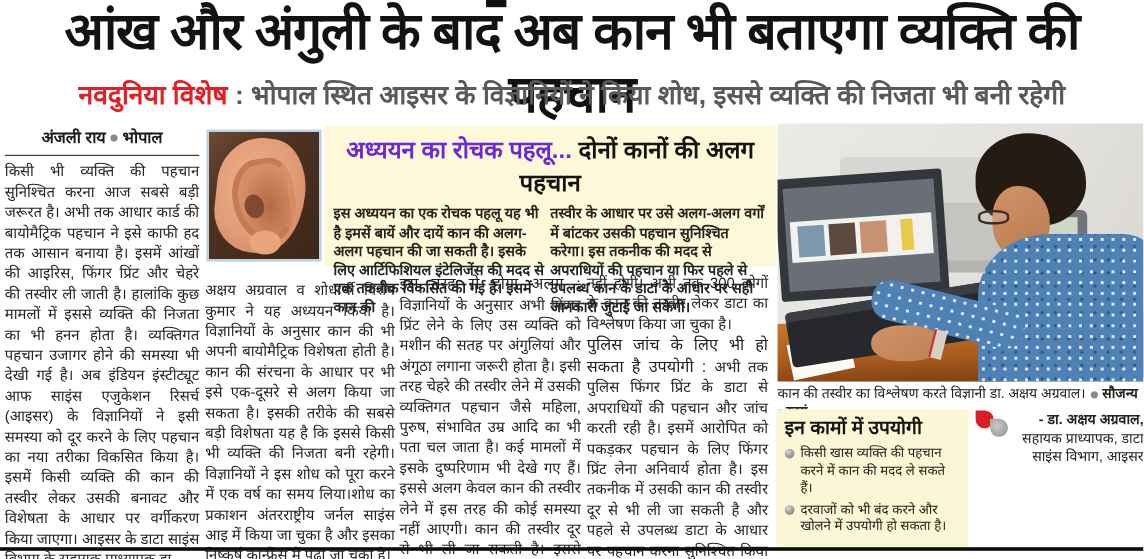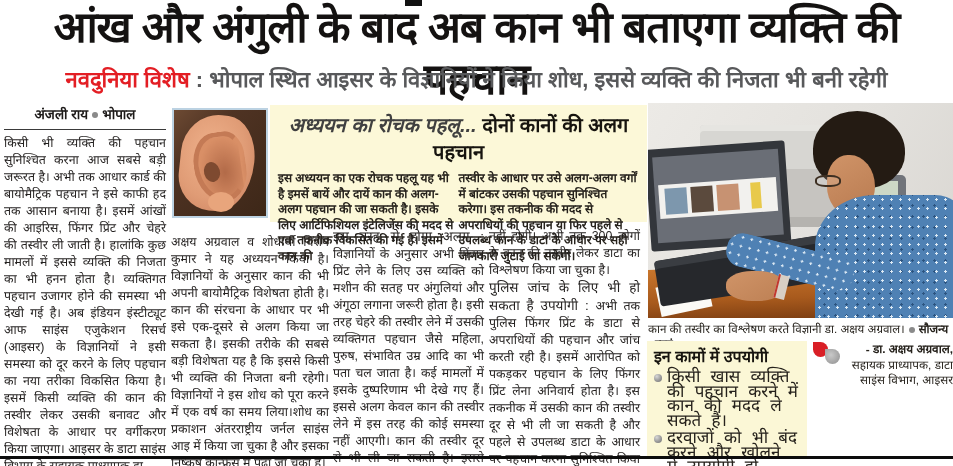--- a/index.html
+++ b/index.html
@@ -36,21 +36,21 @@
              background:radial-gradient(ellipse at 60% 60%,#b26a48 0%,#d98f66 70%);}
   .ear-canal{position:absolute;left:30px;top:52px;width:16px;height:20px;background:#7e4a30;
              border-radius:50%;transform:rotate(-15deg);}
   .ear-lobe{position:absolute;left:34px;top:82px;width:26px;height:20px;
             background:#e8a57c;border-radius:50%;}
 
   
   .hl-box{position:absolute;left:270px;top:105px;width:377px;height:117px;
           background:#fcf8d8;padding:4px 8px 0 8px;box-sizing:border-box;}
   .hl-title{text-align:center;font-size:20px;font-weight:bold;margin:2px 0 6px 0;color:#17140f;}
-  .hl-title .red{color:#404040;font-style:italic;}
+  .hl-title .red{color:#6d28d9;}
   .hl-cols{display:flex;font-weight:bold;}
   .hl-col{flex:1;font-size:12px;line-height:15.5px;text-align:left;color:#26221c;}
 
   
   .photo{position:absolute;left:648px;top:103px;width:305px;height:215px;overflow:hidden;
          background:linear-gradient(120deg,#eceae6 0%,#e3e1dd 55%,#d8d5d0 100%);}
   .printer{position:absolute;left:52px;top:22px;width:152px;height:48px;background:#d7d6d2;
            border-radius:4px;box-shadow:inset 0 6px 0 #e6e5e1;}
   .printer-body{position:absolute;left:62px;top:66px;width:138px;height:58px;
                 background:#c6c4c0;border-radius:3px;box-shadow:inset 0 -10px 0 #b5b3af;}
@@ -96,22 +96,22 @@
 
   .caption{position:absolute;left:648px;top:321px;width:305px;font-size:11.6px;
            line-height:15px;color:#26221c;}
   .caption .credit{font-weight:bold;}
 
   
   .useful{position:absolute;left:647px;top:341px;width:160px;height:116px;background:#fbf7d6;
           padding:4px 7px;box-sizing:border-box;}
   .useful h3{margin:0 0 4px 0;font-size:16px;font-weight:bold;color:#17140f;}
   .useful ul{margin:0;padding:0;list-style:none;}
-  .useful li{position:relative;padding-left:13px;font-size:17px;line-height:14.5px;
-             margin-bottom:3px;color:#26221c;font-family:Liberation Mono, monospace;}
+  .useful li{position:relative;padding-left:13px;font-size:11px;line-height:14.5px;
+             margin-bottom:3px;color:#26221c;}
   .sphere{position:absolute;left:0;top:3px;width:8px;height:8px;border-radius:50%;
           background:radial-gradient(circle at 35% 30%,#d8d8d8 0%,#9a9a9a 55%,#6e6e6e 100%);}
 
   
   .quote{position:absolute;left:813px;top:340px;width:140px;font-size:11.8px;line-height:15.5px;
          color:#26221c;}
   .qmark{float:left;width:34px;height:26px;position:relative;margin:2px 4px 0 0;}
   .q6{position:absolute;width:15px;height:15px;border-radius:0 50% 50% 50%;background:#d91f26;}
   .q6.a{left:0;top:0;}
   .q6.b{left:12px;top:7px;background:radial-gradient(circle at 40% 40%,#c9c9c9,#8e8e8e);}

